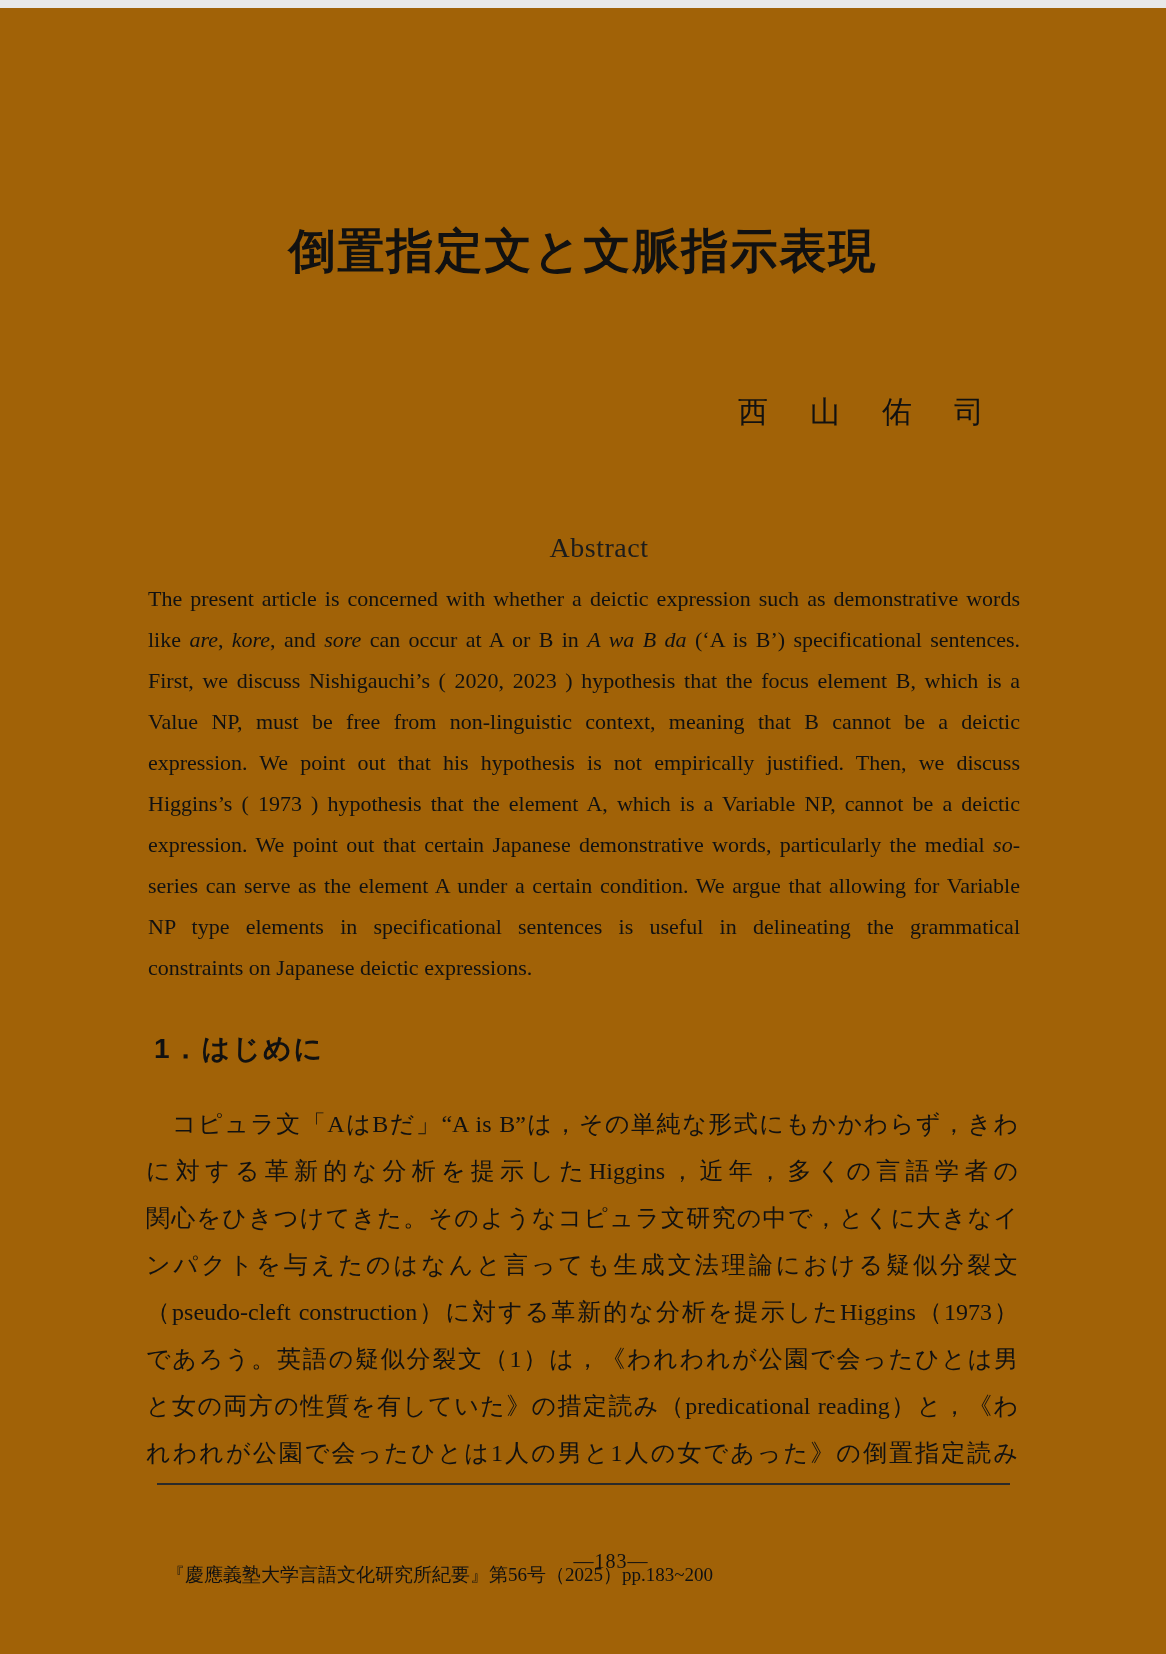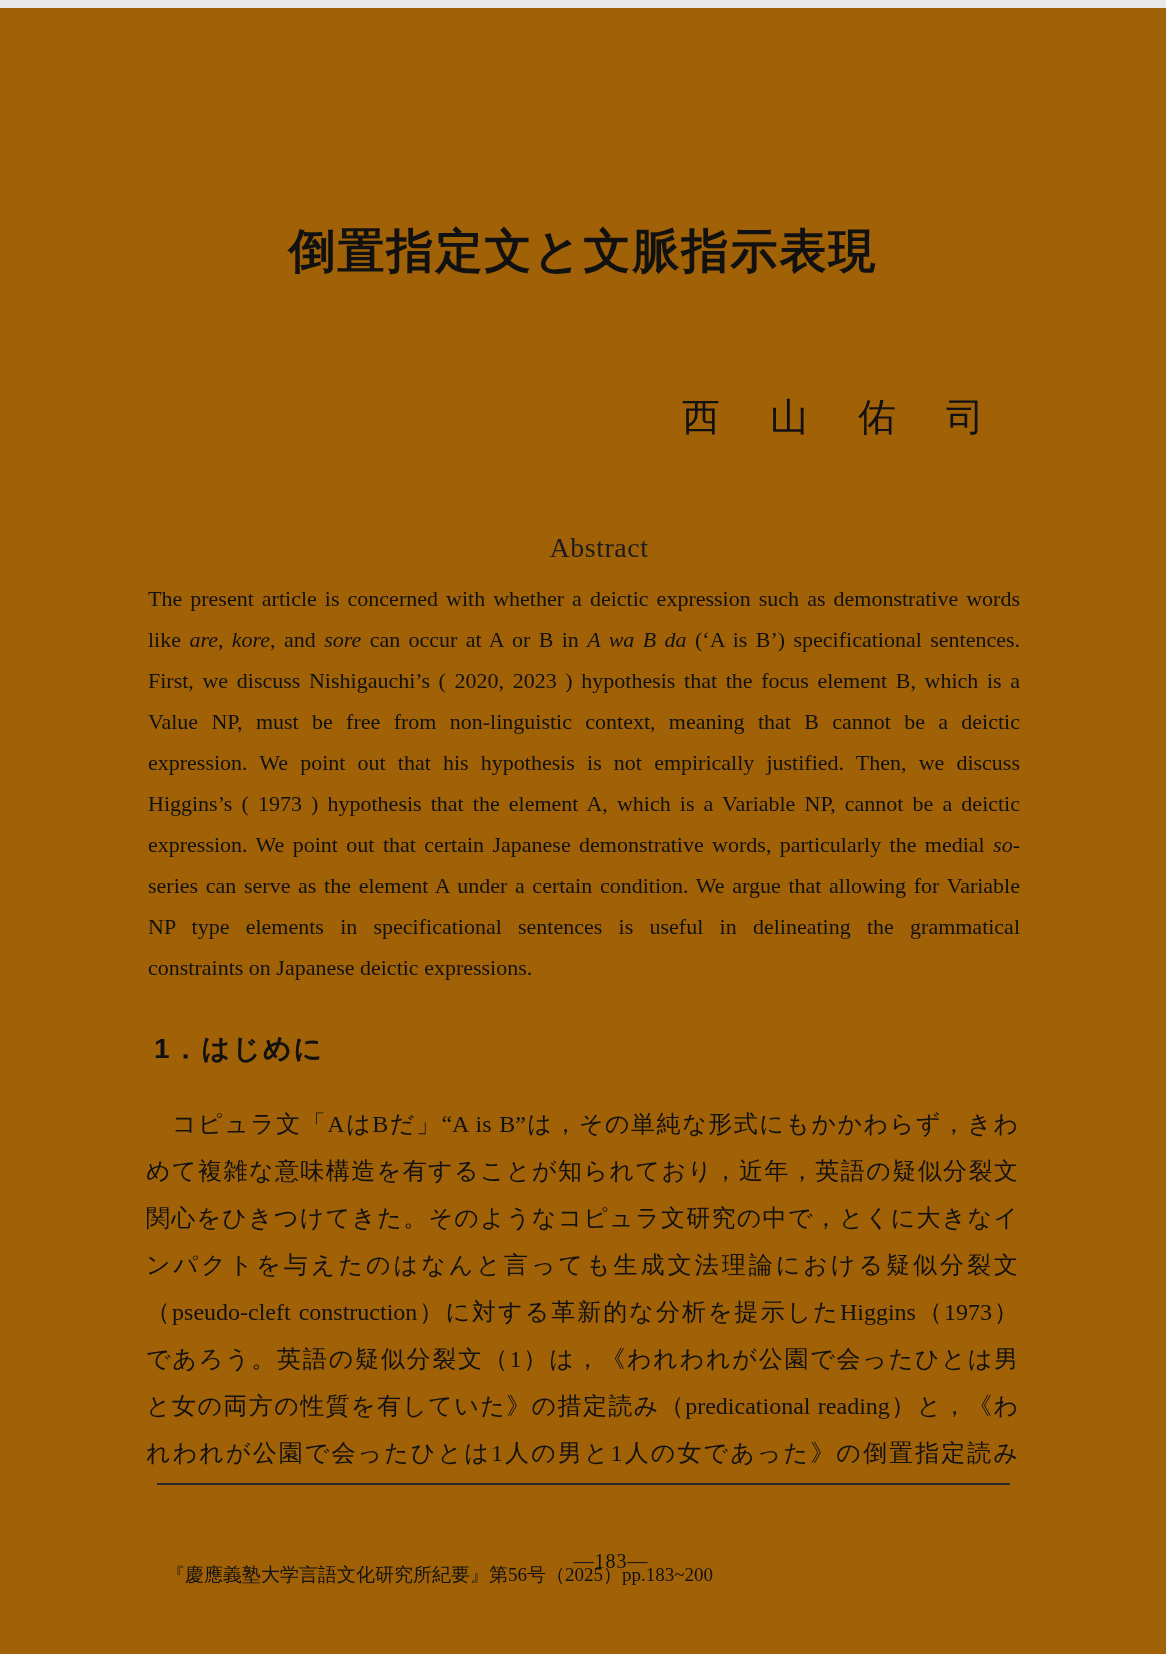--- a/index.html
+++ b/index.html
@@ -26,21 +26,21 @@
     letter-spacing: 2px;
     white-space: nowrap;
   }
 
   .doc-author {
     position: absolute;
     top: 384px;
     left: 148px;
     width: 842px;
     text-align: right;
-    font-size: 38px;
+    font-size: 30px;
     letter-spacing: 6px;
     white-space: nowrap;
   }
 
   .abstract-heading {
     position: absolute;
     top: 524px;
     left: 16px;
     width: 100%;
     text-align: center;
@@ -144,21 +144,21 @@
     <div class="line jl">expression. We point out that certain Japanese demonstrative words, particularly the medial <i>so</i>-</div>
     <div class="line jl">series can serve as the element A under a certain condition. We argue that allowing for Variable</div>
     <div class="line jl">NP type elements in specificational sentences is useful in delineating the grammatical</div>
     <div class="line">constraints on Japanese deictic expressions.</div>
   </div>
 
   <div class="section-heading">1．はじめに</div>
 
   <div class="jp-body">
     <div class="line indent">コピュラ文「AはBだ」“A is B”は，その単純な形式にもかかわらず，きわ</div>
-    <div class="line">めて複雑な意味構造を有することが知られており，近年，英語の疑似分裂文</div>
+    <div class="line">に対する革新的な分析を提示したHiggins，近年，多くの言語学者の</div>
     <div class="line">関心をひきつけてきた。そのようなコピュラ文研究の中で，とくに大きなイ</div>
     <div class="line">ンパクトを与えたのはなんと言っても生成文法理論における疑似分裂文</div>
     <div class="line">（pseudo-cleft construction）に対する革新的な分析を提示したHiggins（1973）</div>
     <div class="line">であろう。英語の疑似分裂文（1）は，《われわれが公園で会ったひとは男</div>
     <div class="line">と女の両方の性質を有していた》の措定読み（predicational reading）と，《わ</div>
     <div class="line">れわれが公園で会ったひとは1人の男と1人の女であった》の倒置指定読み</div>
   </div>
 
   <div class="footnote-rule"></div>
 

